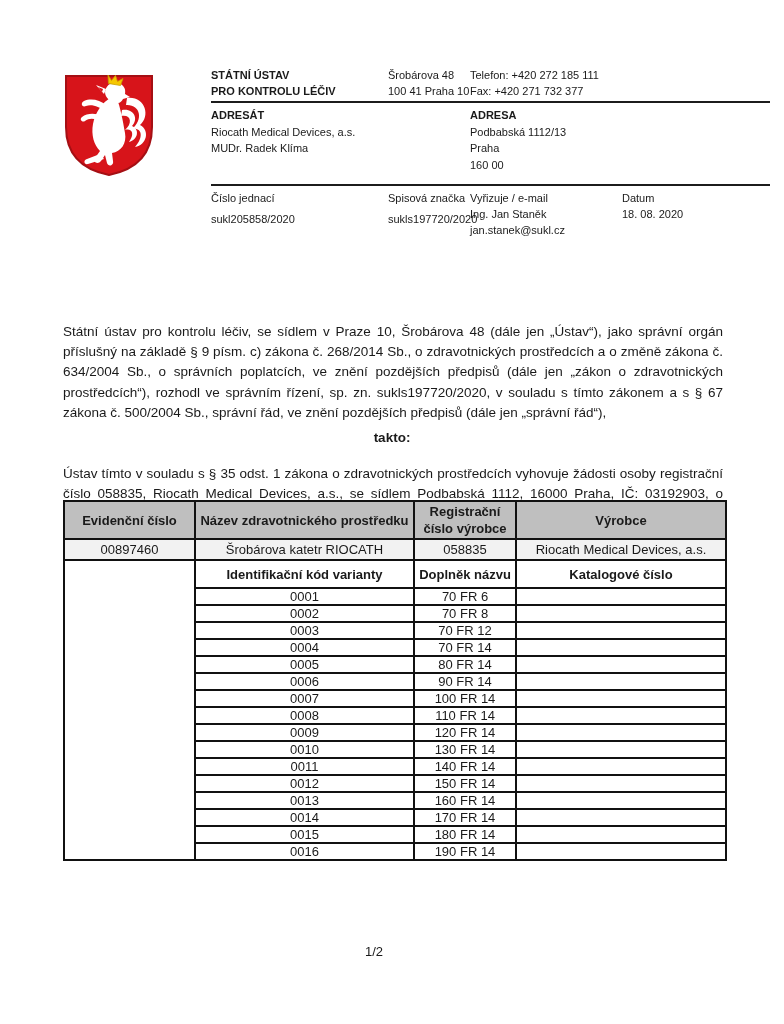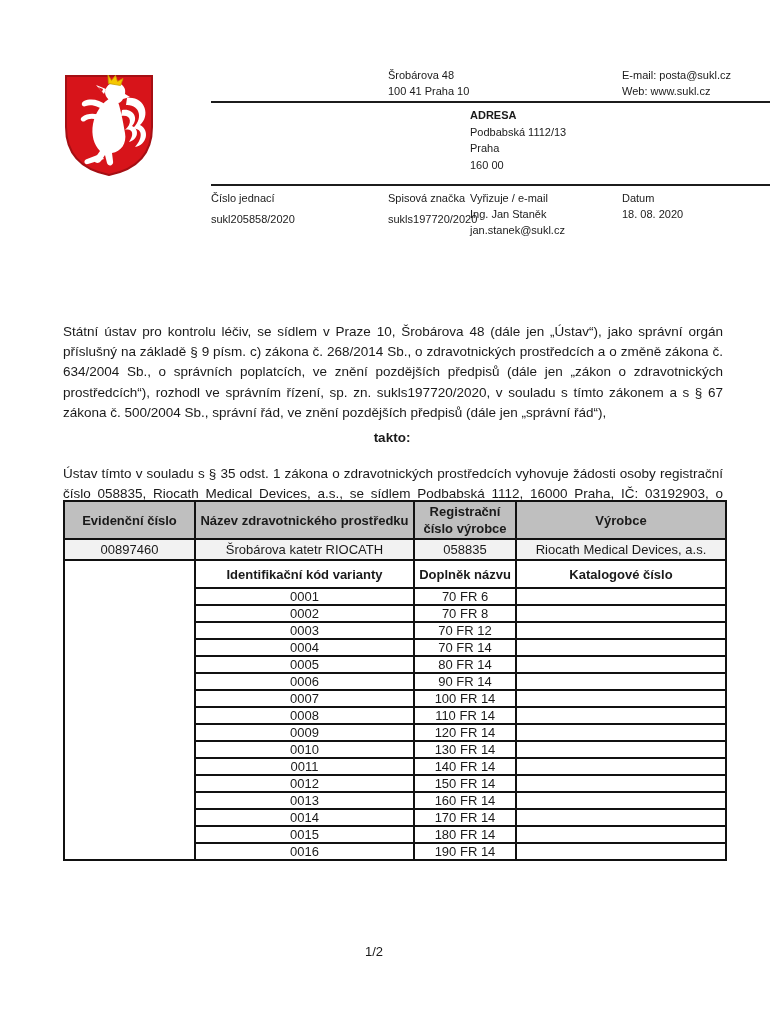--- a/index.html
+++ b/index.html
@@ -75,31 +75,40 @@
       <path d="M53 25 C43 30 36 41 34 52 C32 63 35 73 41 79 L36 86 C33 90 39 93 42 89 L46 83 L48 91 C49 95 55 94 54 89 L53 81 C62 80 68 71 66 61 C64 49 61 34 58 27 Z"></path>
       <path d="M47 33 C41 28 32 26 25 29 C21 31 23 36 27 34 C33 32 41 35 45 39 Z"></path>
       <path d="M43 44 C37 41 28 41 23 45 C20 47 23 51 26 49 C31 45 38 47 42 50 Z"></path>
       <path d="M59 31 C52 31 46 26 46 20 C47 13 53 9 59 11 C65 13 67 17 66 22 L71 25 L64 27 C63 29 61 31 59 31 Z"></path>
       <path d="M47 17 L37 13 L45 22 Z"></path>
     </g>
     <path d="M44 17 L39 15 L43 20 Z" fill="var(--shield-red)"></path>
     <path d="M49 3 L52.5 8.5 L56.5 3.5 L58.5 9.5 L64 6.5 L61.5 13.5 L49.5 11.5 Z" fill="var(--crown-gold)" stroke="#c9a100" stroke-width="0.8"></path>
   </svg>
 
+  <div class="lh c1 row-top">
+    <div class="b">STÁTNÍ ÚSTAV</div>
+    <div class="b">PRO KONTROLU LÉČIV</div>
+  </div>
   <div class="lh c2 row-top">
     <div>Šrobárova 48</div>
     <div>100 41 Praha 10</div>
   </div>
-  <div class="lh c4 row-top">
-    <div>E-mail: posta@sukl.cz</div>
-    <div>Web: www.sukl.cz</div>
+  <div class="lh c3 row-top">
+    <div>Telefon: +420 272 185 111</div>
+    <div>Fax: +420 271 732 377</div>
   </div>
 
   <div class="rule rule-1"></div>
 
+  <div class="lh c1 row-mid">
+    <div class="b">ADRESÁT</div>
+    <div>Riocath Medical Devices, a.s.</div>
+    <div>MUDr. Radek Klíma</div>
+  </div>
   <div class="lh c3 row-mid">
     <div class="b">ADRESA</div>
     <div>Podbabská 1112/13</div>
     <div>Praha</div>
     <div>160 00</div>
   </div>
 
   <div class="rule rule-2"></div>
 
   <div class="lh c1 row-refs">

